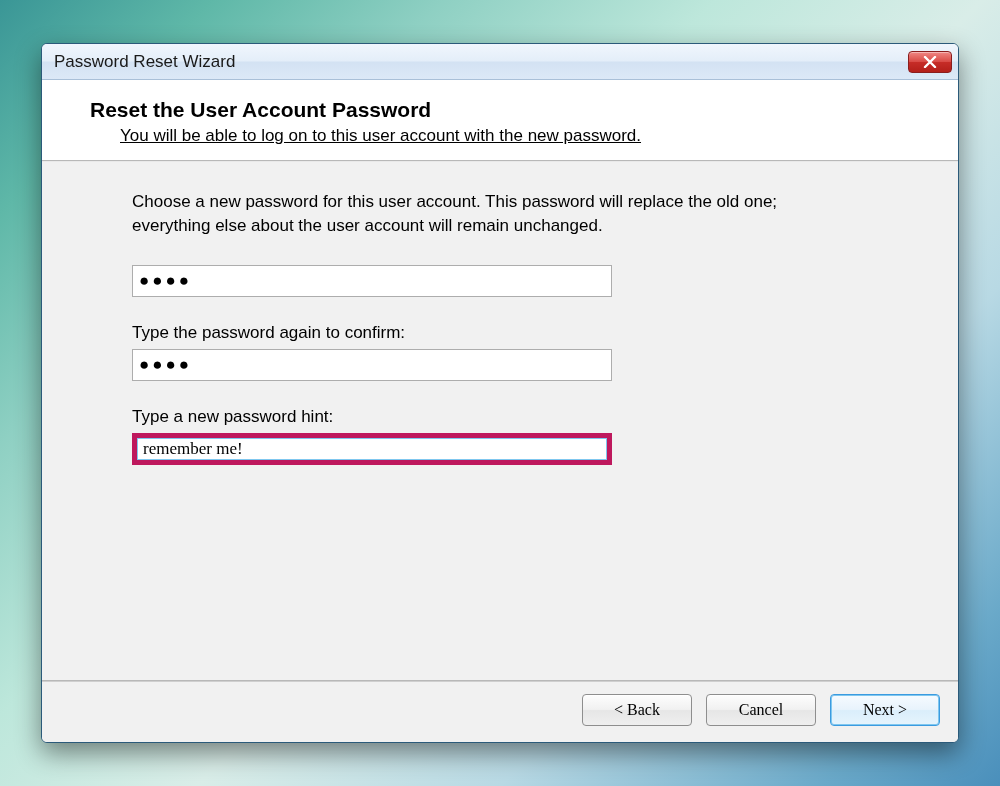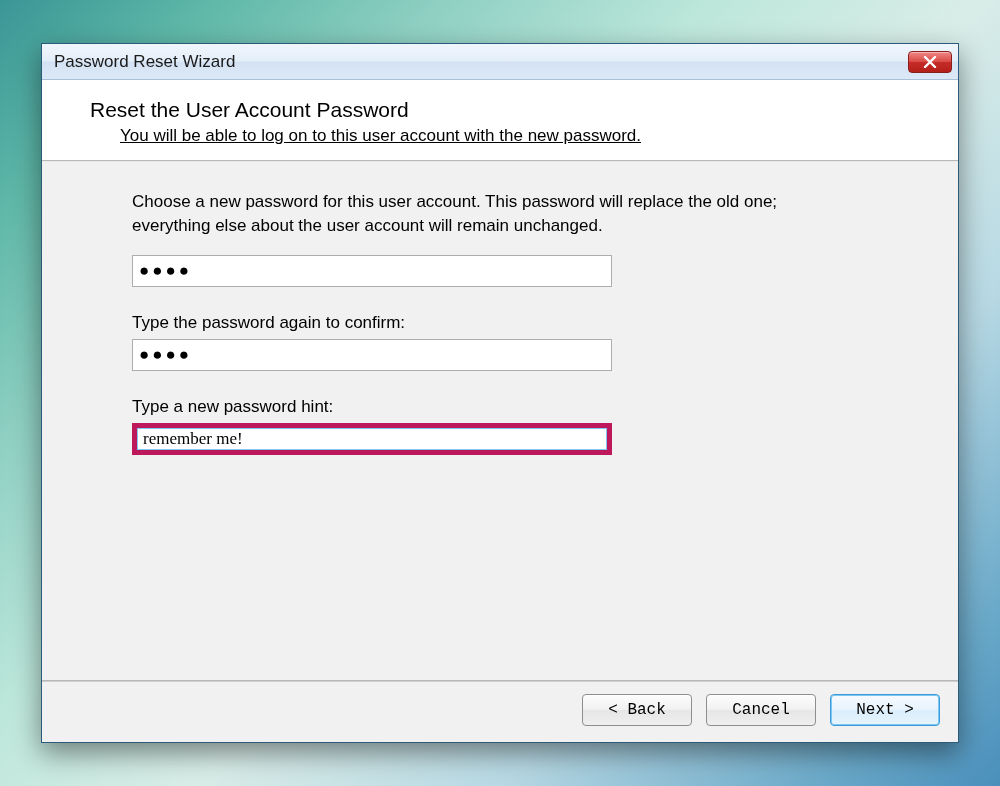--- a/index.html
+++ b/index.html
@@ -15,21 +15,21 @@
     display: flex;
     align-items: center;
     justify-content: center;
   }
 
   .window {
     width: 918px;
     height: 700px;
     background: #ffffff;
     border: 1px solid #2b5a7a;
-    border-radius: 0;
+    border-radius: 6px;
     box-shadow: 0 10px 26px rgba(0,0,0,.45), 0 0 0 1px rgba(255,255,255,0.35) inset;
     overflow: hidden;
     display: flex;
     flex-direction: column;
   }
 
   
   .titlebar {
     height: 36px;
     background: linear-gradient(#f0f6fd, #e4eef9 48%, #d3e2f3 52%, #dce9f7);
@@ -55,21 +55,21 @@
   .close-btn svg { display:block; }
 
   
   .header {
     padding: 18px 22px 14px 48px;
     background: #ffffff;
   }
   .header h1 {
     margin: 0 0 4px 0;
     font-size: 21px;
-    font-weight: 400;
+    font-weight: 700;
     color: #000;
   }
   .header .subtitle {
     margin: 0 0 0 30px;
     font-size: 17px;
     color: #000;
     text-decoration: underline;
   }
   .hr {
     height: 1px;
@@ -82,21 +82,21 @@
     flex: 1;
     background: #f1f1f1;
     padding: 28px 48px 0 90px;
     color: #000;
     font-size: 17px;
     border-top: 1px solid #e9e9e9;
   }
   .content .instructions {
     line-height: 1.4;
     max-width: 700px;
-    margin-bottom: 17px;
+    margin-bottom: 27px;
   }
   .field {
     margin-bottom: 26px;
     width: 480px;
   }
   .field label {
     display: block;
     margin-bottom: 6px;
   }
   .txt {
@@ -123,21 +123,21 @@
     padding: 12px 18px 16px 0;
     display: flex;
     justify-content: flex-end;
     gap: 14px;
   }
   .btn {
     min-width: 110px;
     height: 32px;
     padding: 0 16px;
     font-size: 16px;
-    font-family: Liberation Mono, monospace;
+    font-family: Liberation Serif, serif;
     color: #000;
     border: 1px solid #8e8e8e;
     border-radius: 4px;
     background: linear-gradient(#fdfdfd, #f1f1f1 48%, #e6e6e6 52%, #efefef);
     cursor: pointer;
     box-shadow: inset 0 1px 0 rgba(255,255,255,.8);
   }
   .btn.primary {
     border: 1px solid #3b9be0;
     box-shadow: 0 0 0 1px #7fc7ef inset, inset 0 1px 0 rgba(255,255,255,.8);

